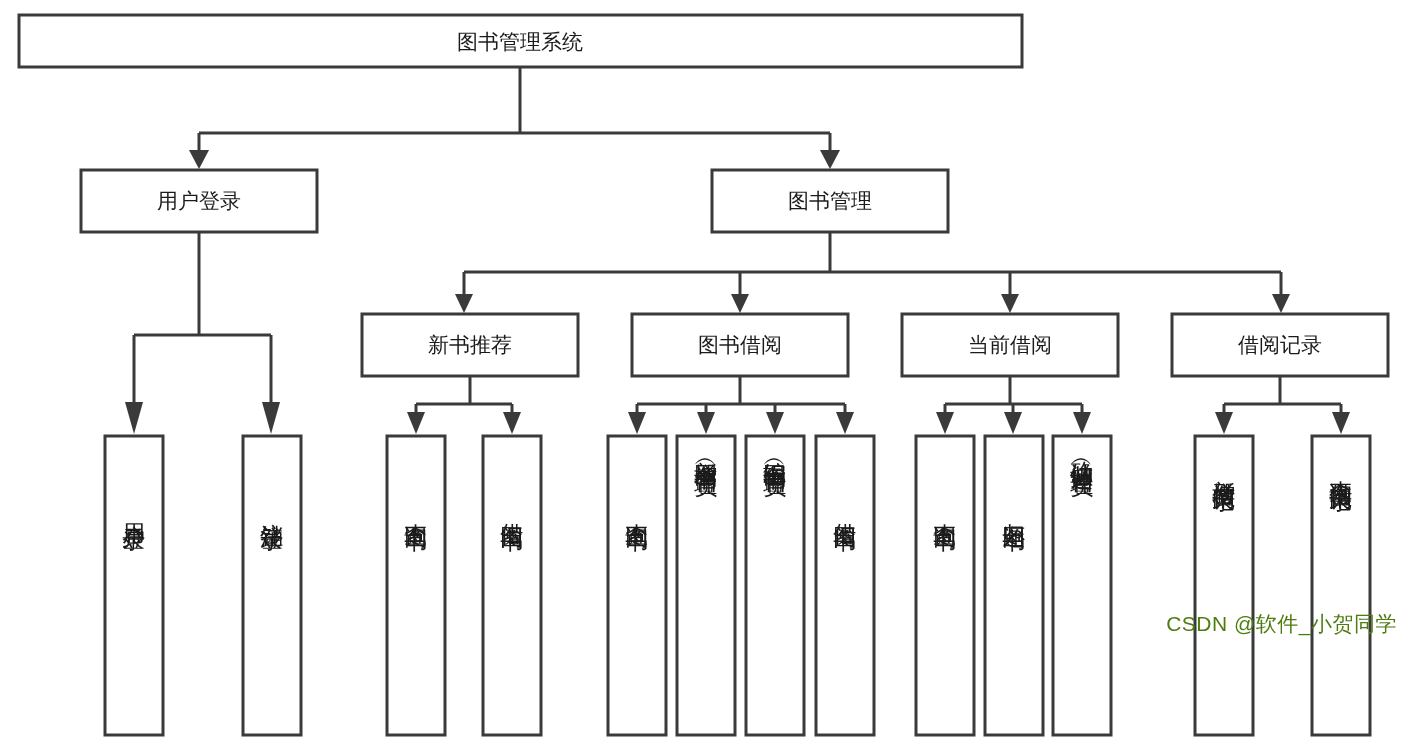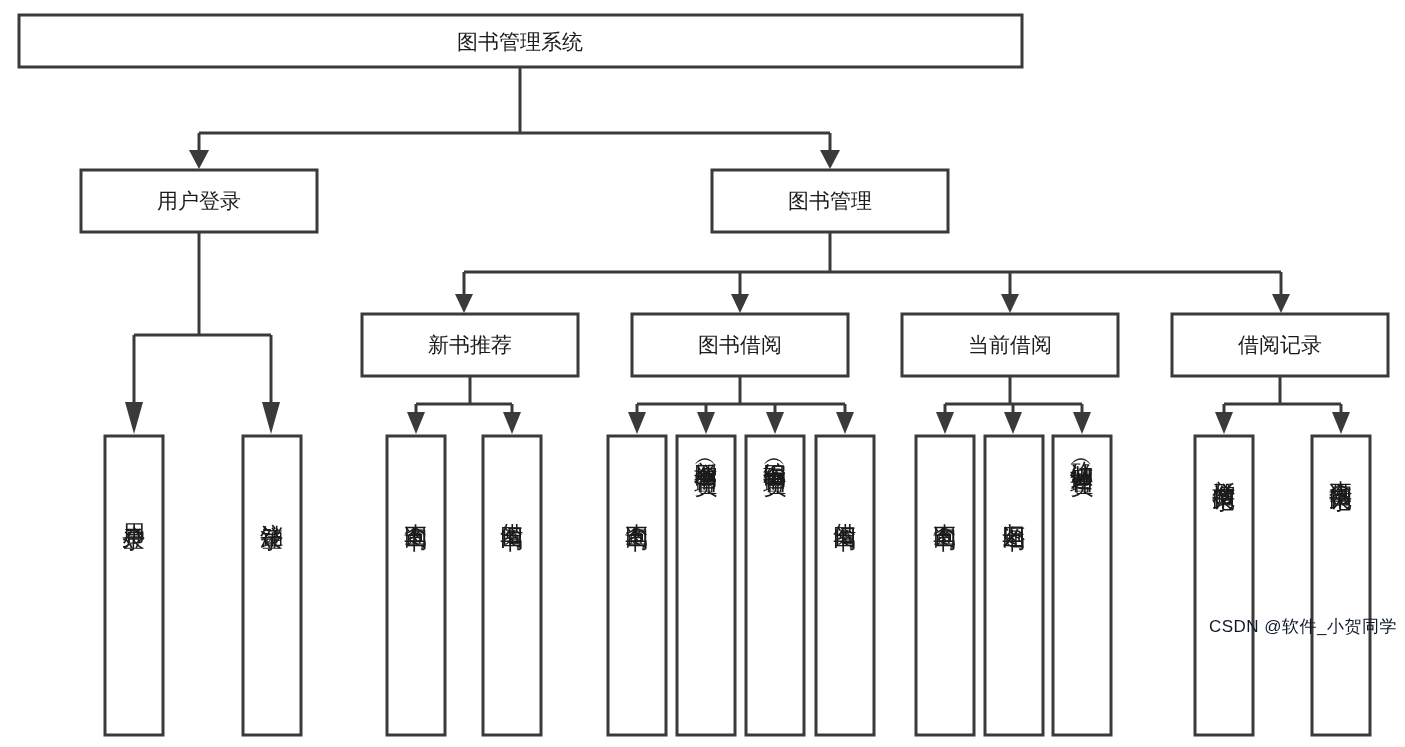--- a/index.html
+++ b/index.html
@@ -61,22 +61,22 @@
     text-align: center;
     white-space: nowrap;
     pointer-events: none;
     transform: translateX(-50%);
   }
   .watermark {
     position: absolute;
     right: 8px;
     bottom: 4px;
     font-family: "Liberation Sans", "DejaVu Sans", sans-serif;
-    font-size: 17px;
-    color: #0f172a;
+    font-size: 21px;
+    color: #4d7c0f;
     letter-spacing: 0.5px;
     white-space: nowrap;
   }
 </style>
 </head>
 <body>
 
 <div id="diagram-root">
 
   <svg class="canvas" viewBox="0 0 1405 747" xmlns="http://www.w3.org/2000/svg">

